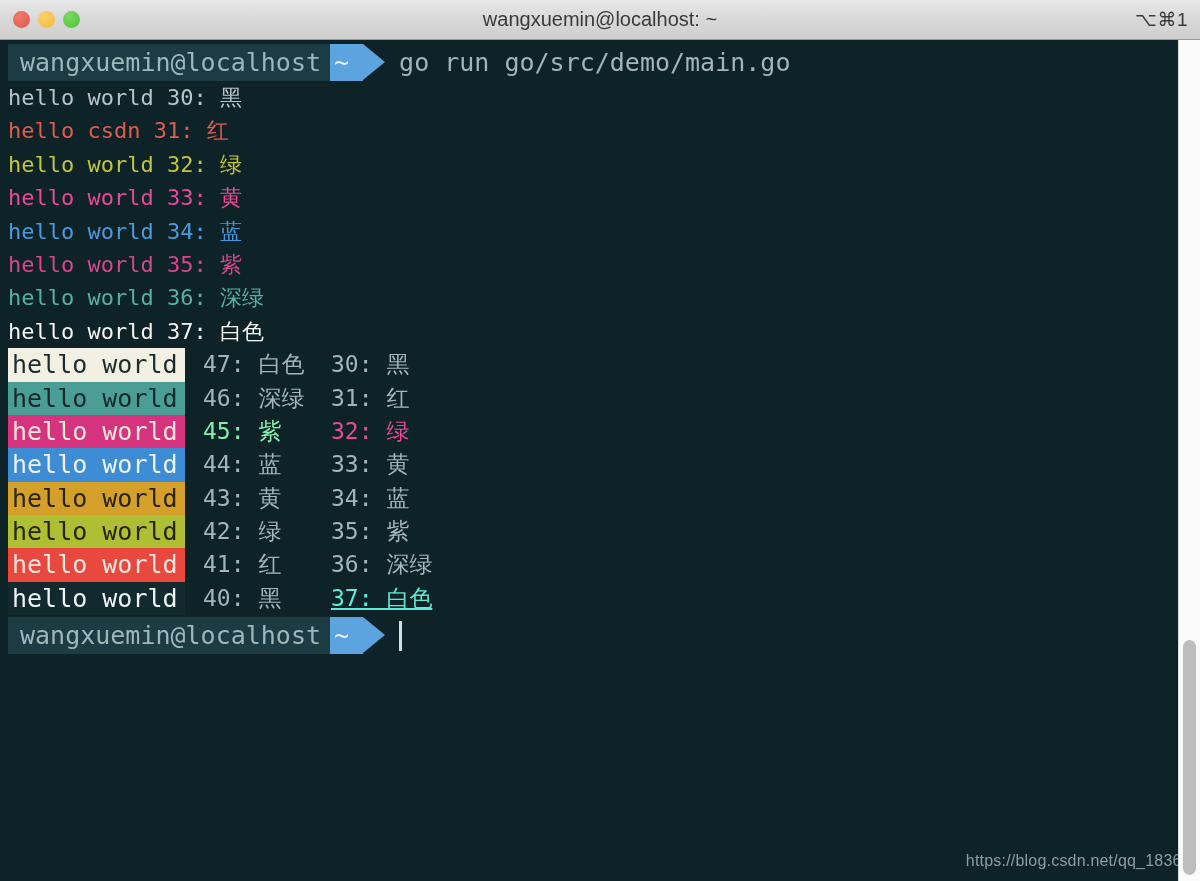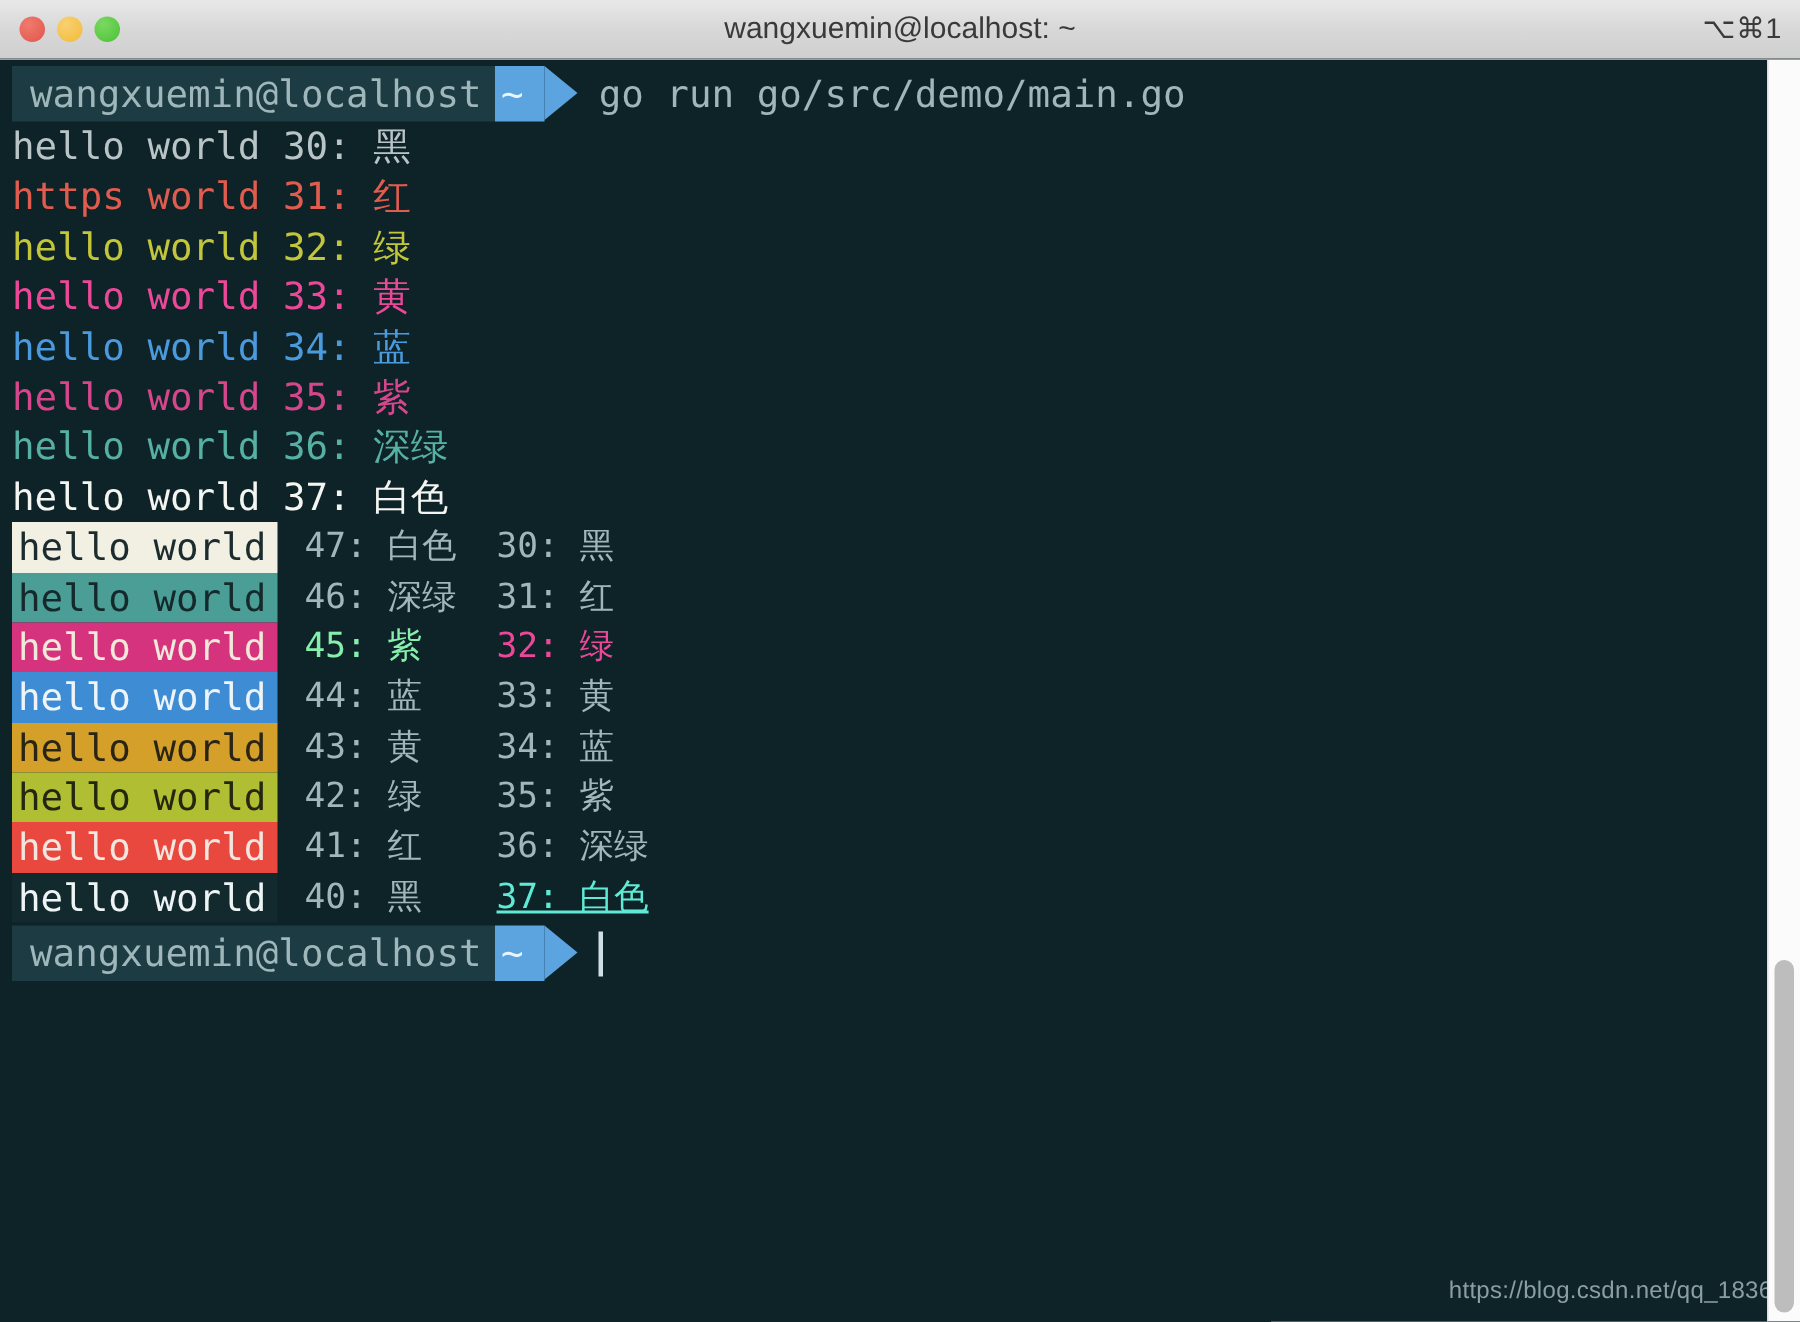--- a/index.html
+++ b/index.html
@@ -83,21 +83,21 @@
   .term-inner {
     position: absolute;
     left: 0;
     top: 0;
     padding: 4px 0 0 0;
   }
 
   .line {
     height: 33.4px;
     line-height: 33.4px;
-    font-size: 25px;
+    font-size: 22px;
     white-space: pre;
     display: flex;
     align-items: stretch;
   }
 
   
   .prompt-line {
     height: 37px;
     line-height: 37px;
     display: flex;
@@ -248,21 +248,21 @@
       <div class="prompt-line">
         <span class="pl-user">wangxuemin@localhost</span>
         <span class="pl-arrow-dark"></span>
         <span class="pl-home">~</span>
         <span class="pl-arrow-blue"></span>
         <span class="pl-cmd">go run go/src/demo/main.go</span>
       </div>
 
       <div id="fg-lines">
           <div class="line fg-line" style="color: rgb(185, 196, 198);">hello world 30: 黑</div>
-          <div class="line fg-line" style="color: rgb(224, 92, 79);">https world 31: 红</div>
+          <div class="line fg-line" style="color: rgb(224, 92, 79);">hello csdn 31: 红</div>
           <div class="line fg-line" style="color: rgb(195, 197, 58);">hello world 32: 绿</div>
           <div class="line fg-line" style="color: #ec4899;">hello world 33: 黄</div>
           <div class="line fg-line" style="color: rgb(75, 154, 222);">hello world 34: 蓝</div>
           <div class="line fg-line" style="color: rgb(214, 70, 140);">hello world 35: 紫</div>
           <div class="line fg-line" style="color: rgb(86, 176, 164);">hello world 36: 深绿</div>
           <div class="line fg-line" style="color: rgb(244, 244, 240);">hello world 37: 白色</div>
         </div>
 
       <div class="bg-area">
         <div class="bg-col" id="bg-col">

